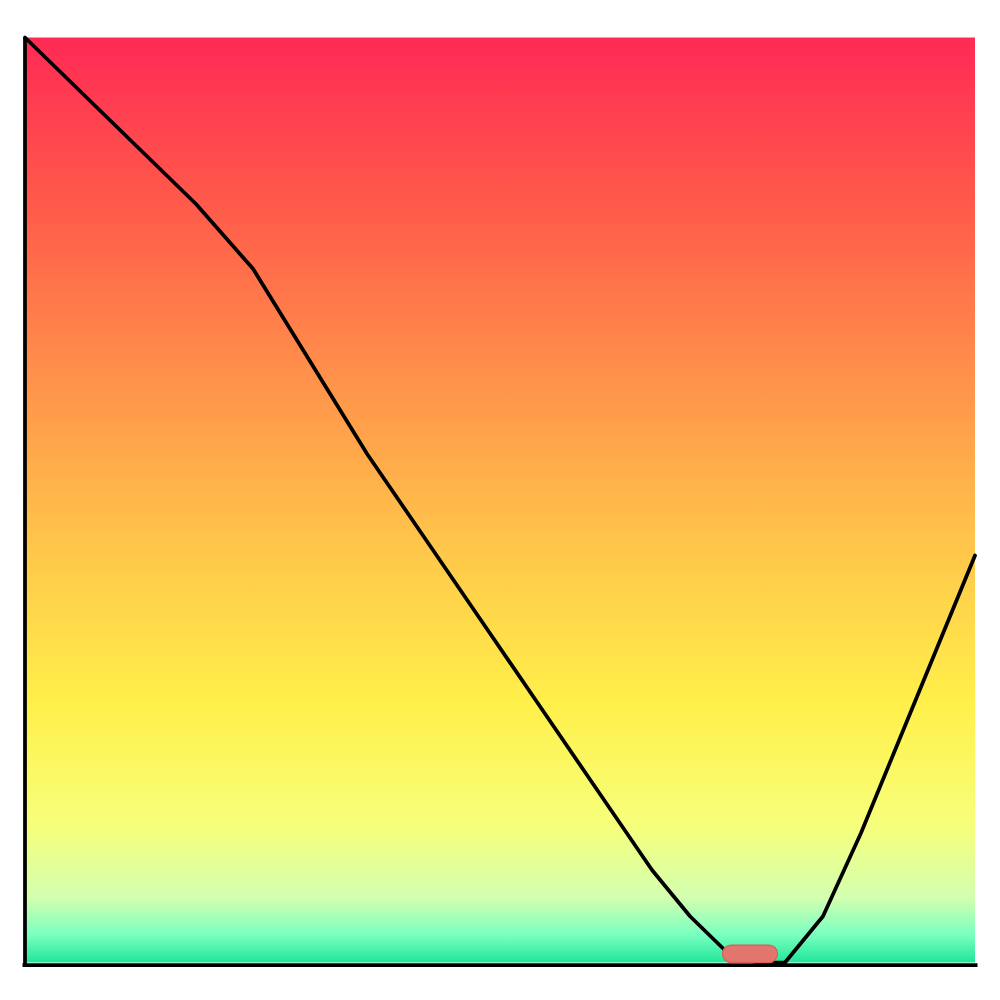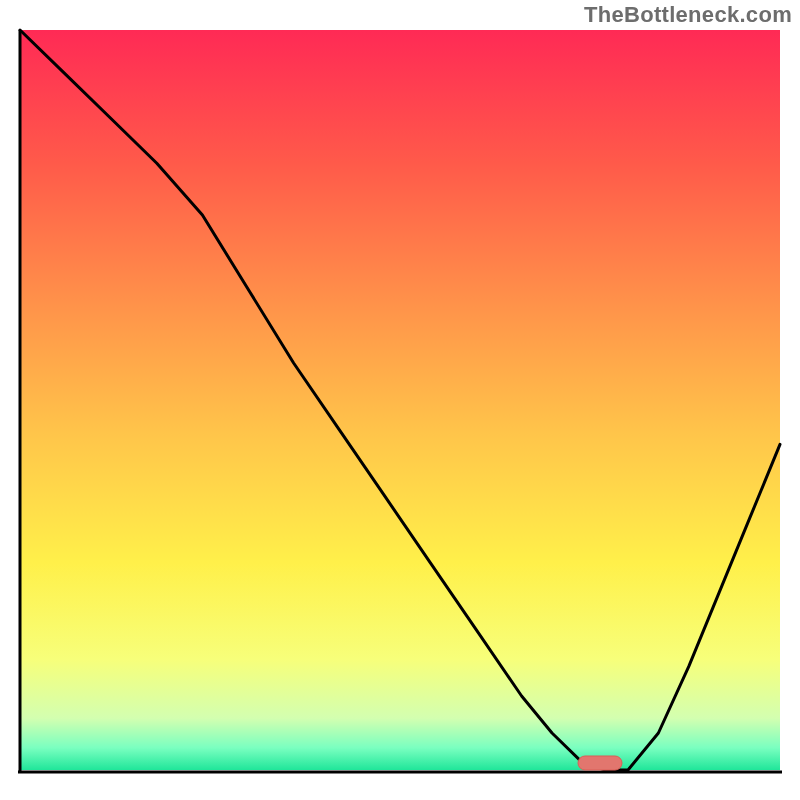--- a/index.html
+++ b/index.html
@@ -26,21 +26,20 @@
   }
   svg.plot {
     position: absolute;
     left: 0;
     top: 0;
   }
 </style>
 </head>
 <body>
 <div class="container">
-  <div class="watermark">TheBottleneck.com</div>
   <svg class="plot" width="800" height="800" viewBox="0 0 800 800">
     <defs>
       <linearGradient id="bg-grad" x1="0" y1="0" x2="0" y2="1">
         <stop id="g0" offset="0%" stop-color="#ff2a55"></stop>
         <stop id="g1" offset="18%" stop-color="#ff5a4a"></stop>
         <stop id="g2" offset="38%" stop-color="#ff954a"></stop>
         <stop id="g3" offset="55%" stop-color="#ffc64a"></stop>
         <stop id="g4" offset="72%" stop-color="#fff04a"></stop>
         <stop id="g5" offset="85%" stop-color="#f7ff7a"></stop>
         <stop id="g6" offset="93%" stop-color="#d3ffb0"></stop>

